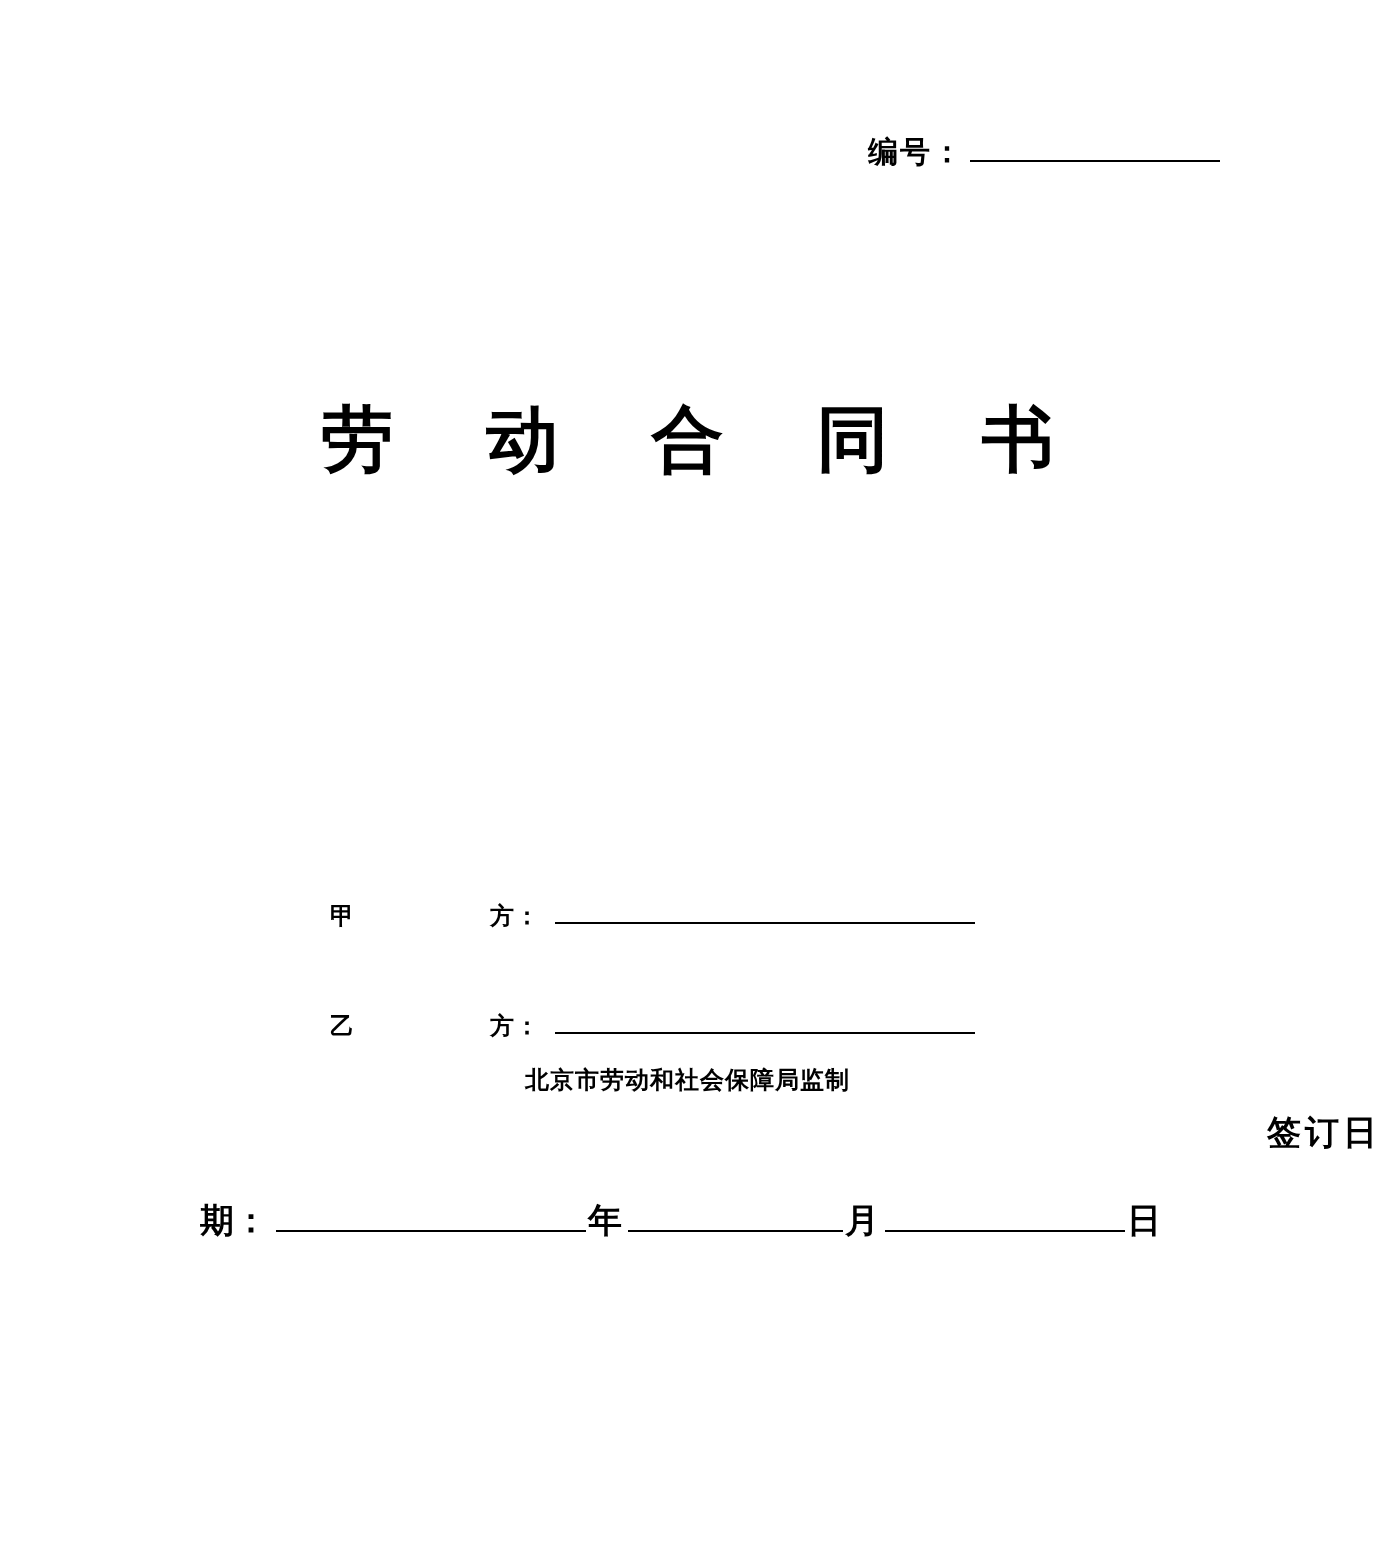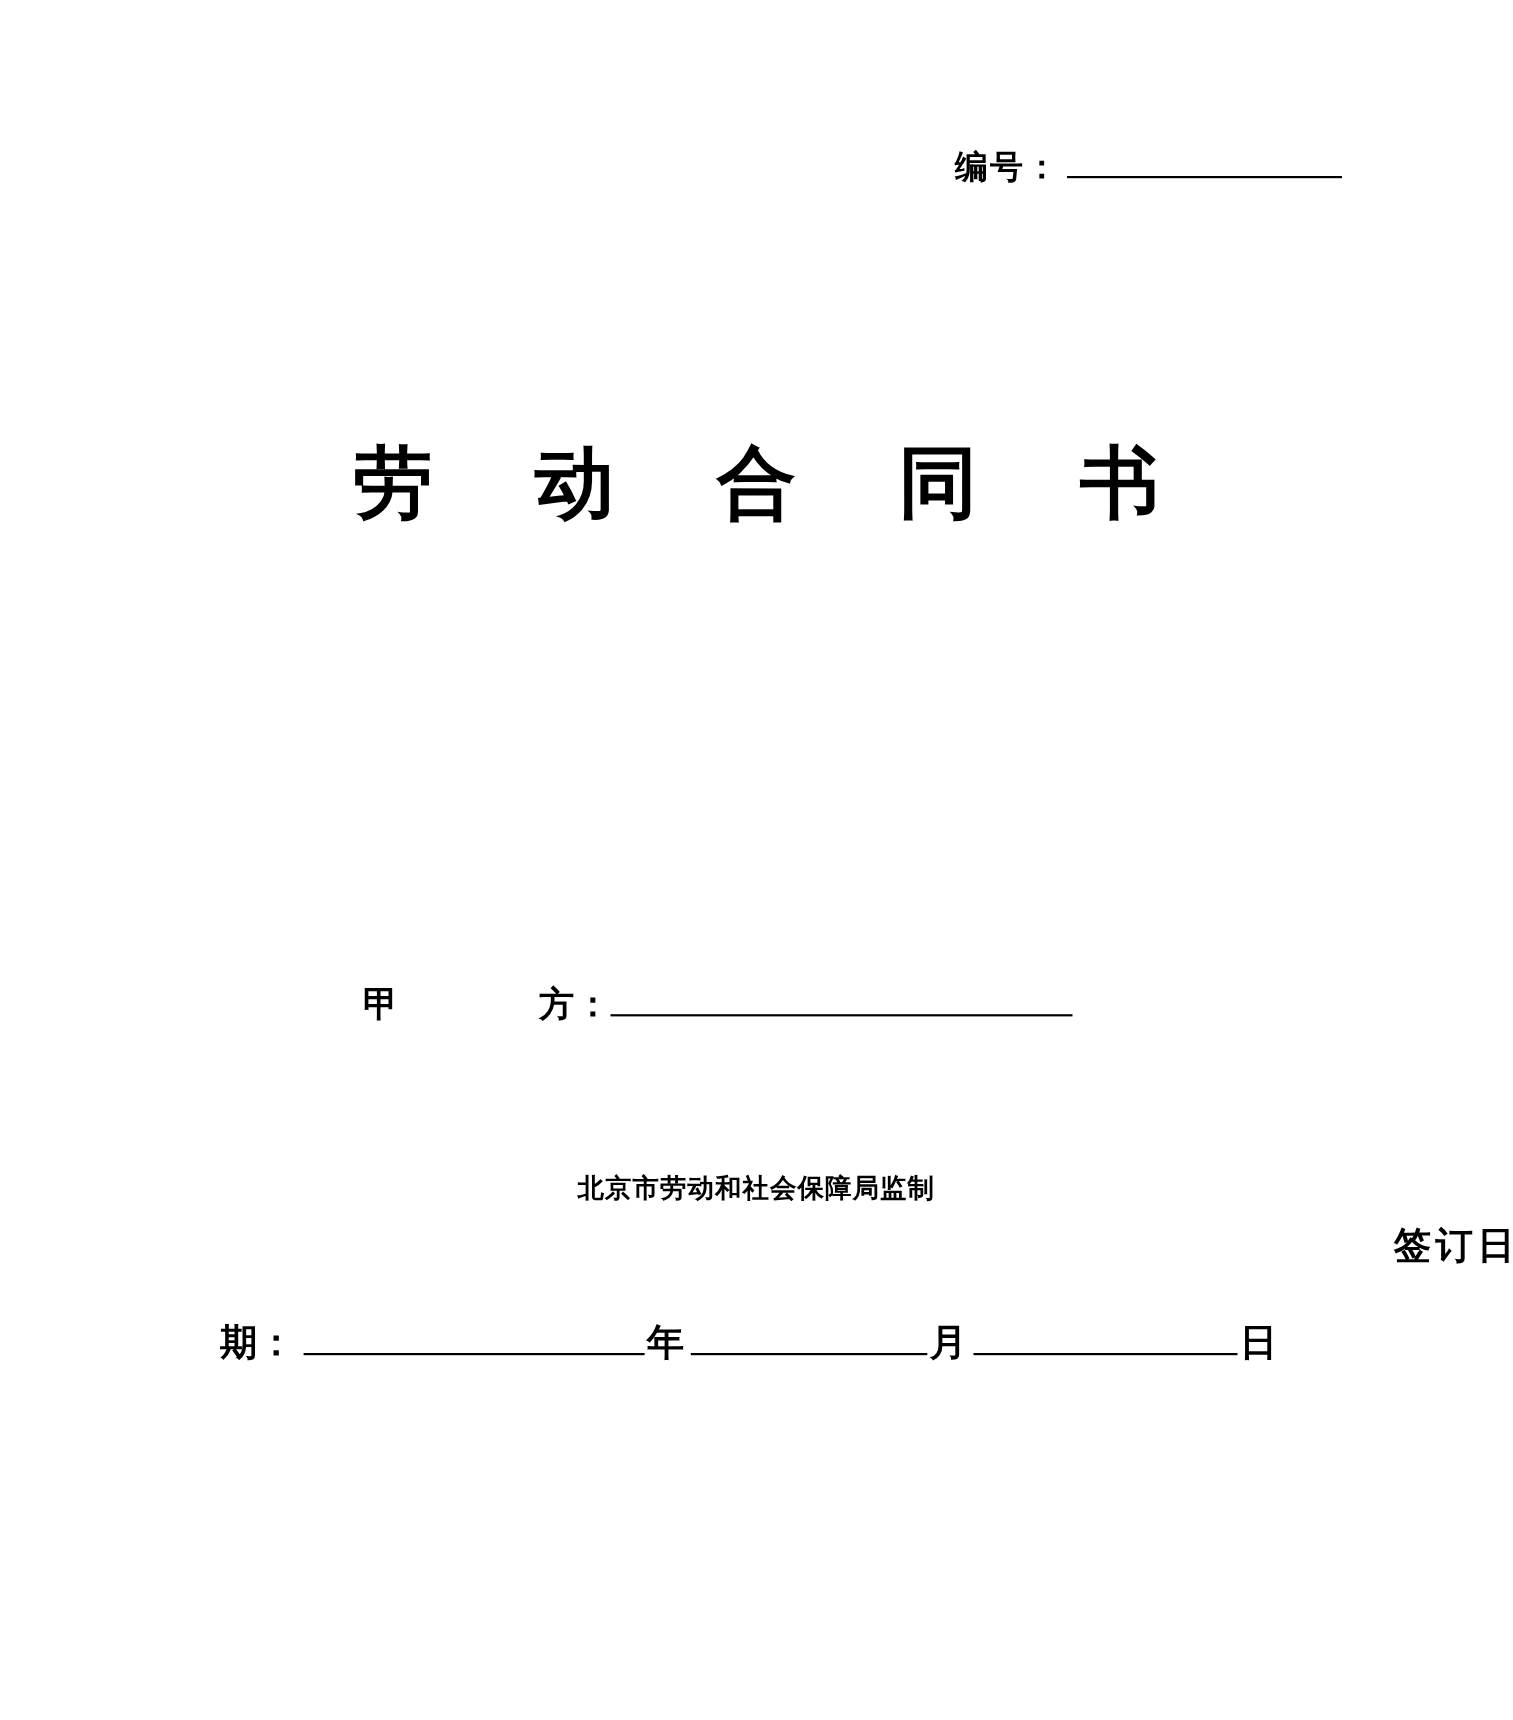--- a/index.html
+++ b/index.html
@@ -69,21 +69,21 @@
     left: 330px;
     width: 720px;
   }
   .party-row {
     display: flex;
     align-items: baseline;
     margin-bottom: 66px;
     white-space: nowrap;
   }
   .party-label {
-    font-size: 32px;
+    font-size: 24px;
     font-weight: 700;
     width: 225px;
     display: inline-block;
     letter-spacing: 1px;
   }
   .party-label .spread {
     display: inline-block;
     width: 160px;
   }
   .party-blank {
@@ -152,20 +152,26 @@
 
   <div class="parties">
 
     <div class="party-row">
       <span class="party-label">
         <span class="spread">甲</span><span>方：</span>
       </span>
       <span class="party-blank"></span>
     </div>
 
+    <div class="party-row">
+      <span class="party-label">
+        <span class="spread">乙</span><span>方：</span>
+      </span>
+      <span class="party-blank"></span>
+    </div>
 
   </div>
 
   <div class="sign-date-word">签订日</div>
 
   <div class="date-row">
     <span>期：</span>
     <span class="blk blk-year"></span>
     <span class="date-unit">年</span>
     <span class="blk blk-month"></span>

